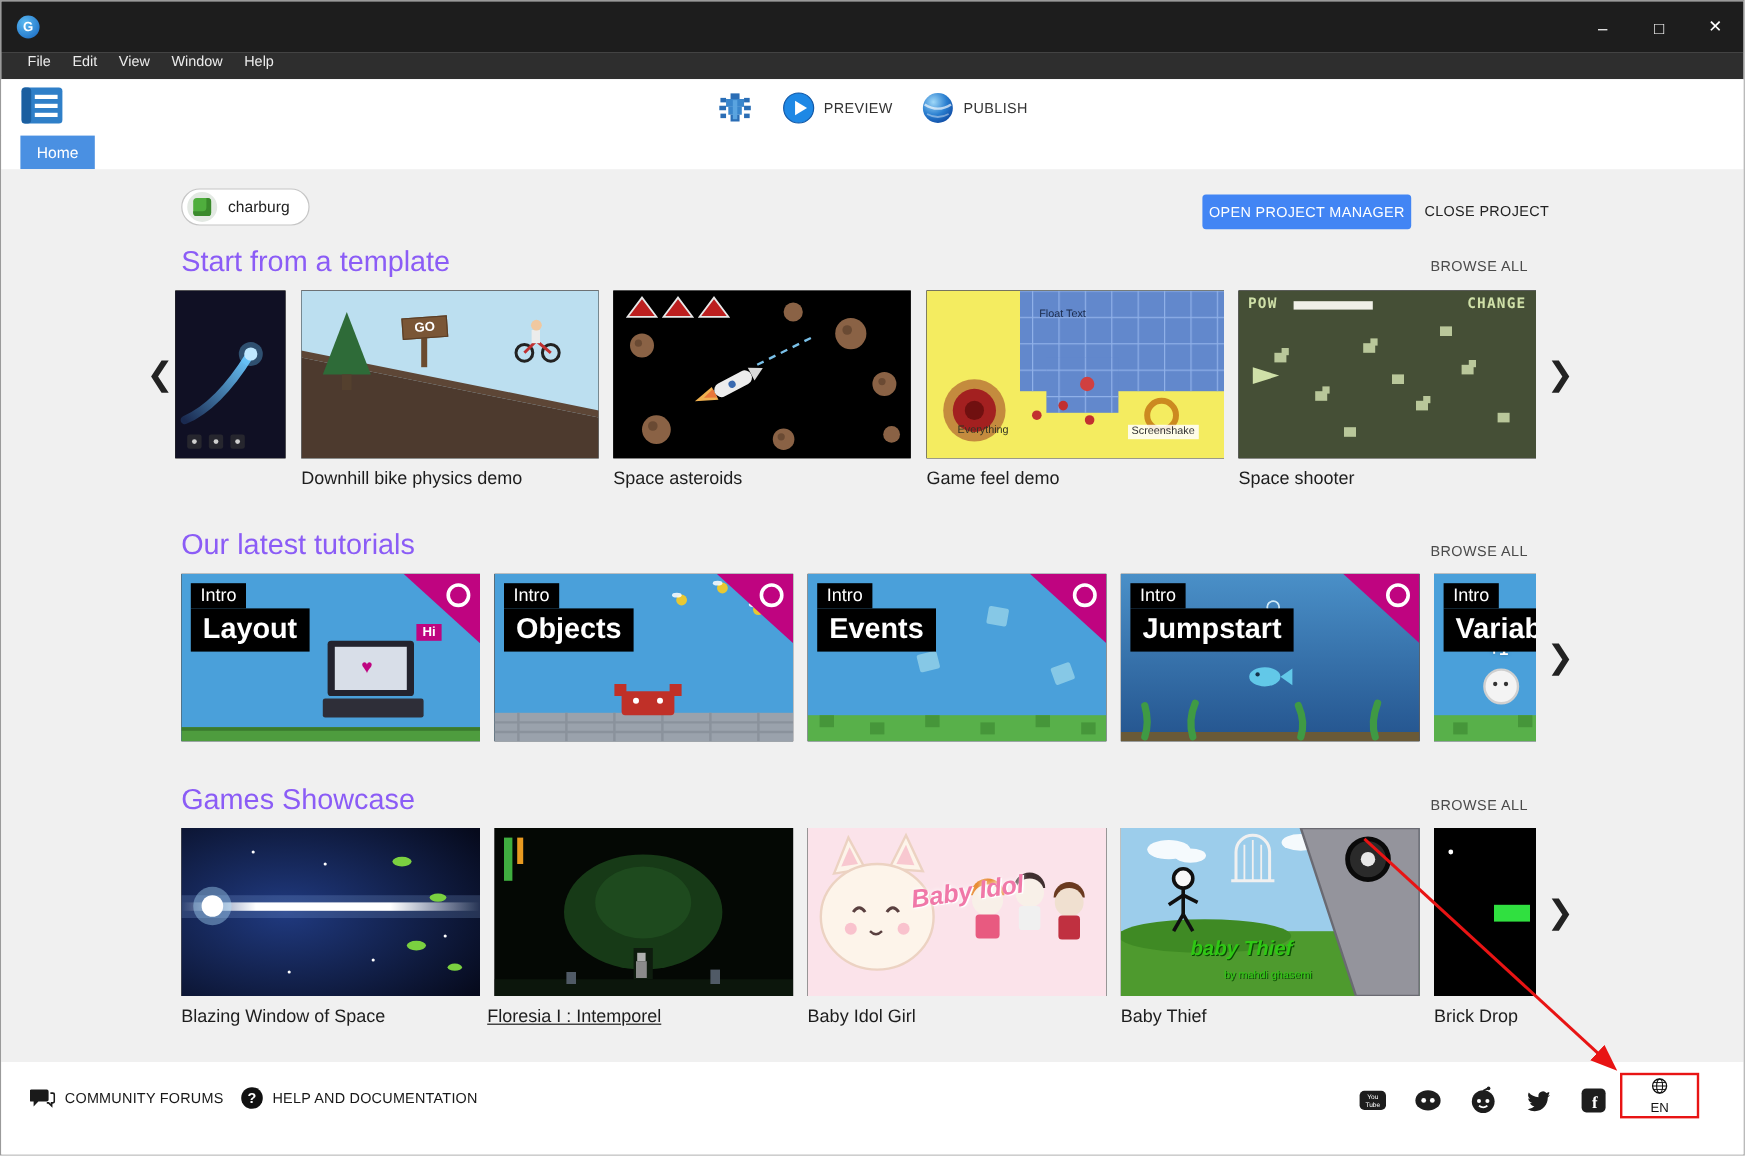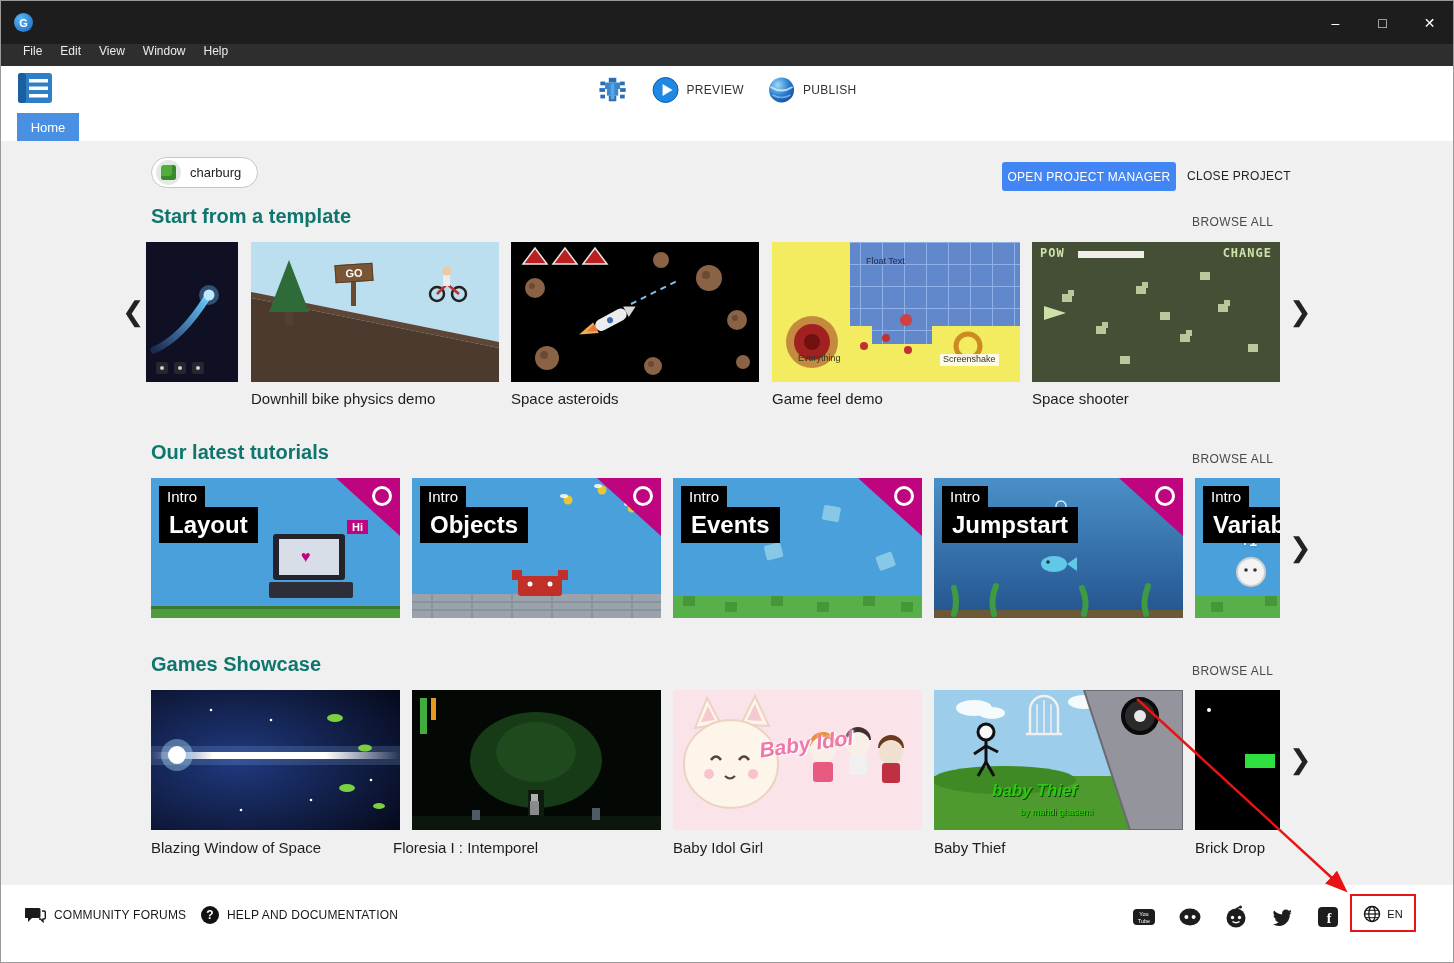--- a/index.html
+++ b/index.html
@@ -28,21 +28,21 @@
   .tab-home{position:absolute;left:16px;top:0;width:62px;height:28px;background:#4a90e2;color:#fff;font-size:13px;display:flex;align-items:center;justify-content:center;cursor:pointer;}
 
   
   .content{position:absolute;left:0;top:140px;width:100%;height:744px;background:#f0f0f0;}
   .user-chip{position:absolute;left:150px;top:16px;height:31px;border:1px solid #c6c6c6;border-radius:16px;background:#fff;display:flex;align-items:center;gap:9px;padding:0 16px 0 4px;font-size:13px;color:#222;cursor:pointer;}
   .avatar{width:25px;height:25px;border-radius:50%;background:#e3e9e3;position:relative;overflow:hidden;flex:0 0 auto;}
   .avatar::after{content:"";position:absolute;left:5px;top:5px;width:15px;height:15px;background:#4fae3d;border-radius:3px;box-shadow:inset -4px -4px 0 #3a8a2c;}
   .btn-primary{position:absolute;left:1001px;top:21px;width:174px;height:29px;background:#4285f4;color:#fff;font-size:12px;letter-spacing:.3px;display:flex;align-items:center;justify-content:center;border-radius:3px;border:none;cursor:pointer;font-family:inherit;}
   .btn-flat{position:absolute;left:1186px;top:25px;height:20px;color:#222;font-size:12px;letter-spacing:.3px;display:flex;align-items:center;background:none;border:none;cursor:pointer;font-family:inherit;}
 
-  .section-title{position:absolute;font-size:20px;color:#0f766e;font-weight:700;}
+  .section-title{position:absolute;font-size:24px;color:#8b5cf6;font-weight:400;}
   .browse-all{position:absolute;font-size:12px;color:#4a4a4a;letter-spacing:.4px;cursor:pointer;}
   .chevron{position:absolute;font-size:27px;color:#222;line-height:1;cursor:pointer;user-select:none;}
 
   .row{position:absolute;height:140px;}
   #row-templates{left:0;top:101px;width:1454px;}
   #row-tutorials{left:150px;top:337px;width:1129px;overflow:hidden;}
   #row-showcase{left:150px;top:549px;width:1129px;overflow:hidden;}
   .card{position:absolute;top:0;height:140px;overflow:hidden;cursor:pointer;background:#000;}
   .card svg{display:block;}
   .caption{position:absolute;font-size:15px;color:#1d1d1d;}
@@ -58,21 +58,21 @@
   .go-sign{left:84px;top:22px;width:38px;height:18px;background:#7a5636;border:1px solid #5a3e26;color:#fff;font-weight:bold;font-size:11px;display:flex;align-items:center;justify-content:center;transform:rotate(-4deg);}
   .px{font-family:"DejaVu Sans Mono",monospace;font-weight:bold;color:#cfe0a8;font-size:12px;letter-spacing:1px;}
 
   
   .footer{position:absolute;left:0;top:884px;width:100%;height:91px;background:#fff;}
   .footer-link{position:absolute;display:flex;align-items:center;gap:8px;font-size:12px;color:#181818;letter-spacing:.2px;cursor:pointer;height:24px;}
   .help-circle{width:18px;height:18px;border-radius:50%;background:#111;color:#fff;font-size:12px;font-weight:bold;display:flex;align-items:center;justify-content:center;}
   .help-circle::after{content:"?";}
   .social{position:absolute;left:1131px;top:20px;display:flex;gap:22px;align-items:center;}
   .social-icon{width:24px;height:24px;display:flex;align-items:center;justify-content:center;cursor:pointer;}
-  .lang-button{position:absolute;left:1352px;top:13px;width:60px;height:32px;display:flex;align-items:center;justify-content:center;gap:6px;font-size:11px;color:#111;background:#fff;cursor:pointer;}
+  .lang-button{position:absolute;left:1352px;top:13px;width:60px;height:32px;display:flex;align-items:center;justify-content:center;gap:6px;font-size:11px;color:#111;background:#fff;cursor:pointer;flex-direction:column;}
 
   
   .annotation-box{position:absolute;left:1349px;top:893px;width:66px;height:38px;border:2px solid #e81414;z-index:40;pointer-events:none;}
   .annotation-svg{position:absolute;left:0;top:0;width:1454px;height:963px;z-index:41;pointer-events:none;}
 </style>
 </head>
 <body>
 
 <div class="window">
 
@@ -538,21 +538,21 @@
           <rect width="249" height="140" fill="#000"></rect>
           <rect x="50" y="64" width="30" height="14" fill="#30e040"></rect>
           <circle cx="14" cy="20" r="2" fill="#fff"></circle>
         </svg>
       </div>
     </div>
 
     <span class="chevron" style="left:1288px;top:606px;">❯</span>
 
     <div class="caption" style="left:150px;top:698px;">Blazing Window of Space</div>
-    <div class="caption" style="left:392px;top:698px;">Floresia I : Intemporel</div>
+    <div class="caption" style="left:405px;top:698px;text-decoration:underline;">Floresia I : Intemporel</div>
     <div class="caption" style="left:672px;top:698px;">Baby Idol Girl</div>
     <div class="caption" style="left:933px;top:698px;">Baby Thief</div>
     <div class="caption" style="left:1194px;top:698px;">Brick Drop</div>
   </div>
 
   <div class="footer">
     <div class="footer-link" style="left:24px;top:18px;">
       <svg width="21" height="18" viewBox="0 0 21 18">
         <path d="M1 2 h13 a1.5 1.5 0 0 1 1.5 1.5 v7 a1.5 1.5 0 0 1 -1.5 1.5 h-7 l-4 4 v-4 h-2 a1.5 1.5 0 0 1 -1.5 -1.5 v-7 a1.5 1.5 0 0 1 1.5 -1.5 z" fill="#1a1a1a"></path>
         <path d="M17 5 h2 a1.3 1.3 0 0 1 1.3 1.3 v5.4 a1.3 1.3 0 0 1 -1.3 1.3 h-1 v2.5 l-2.5 -2.5 h-1.5" fill="none" stroke="#1a1a1a" stroke-width="1.4"></path>

